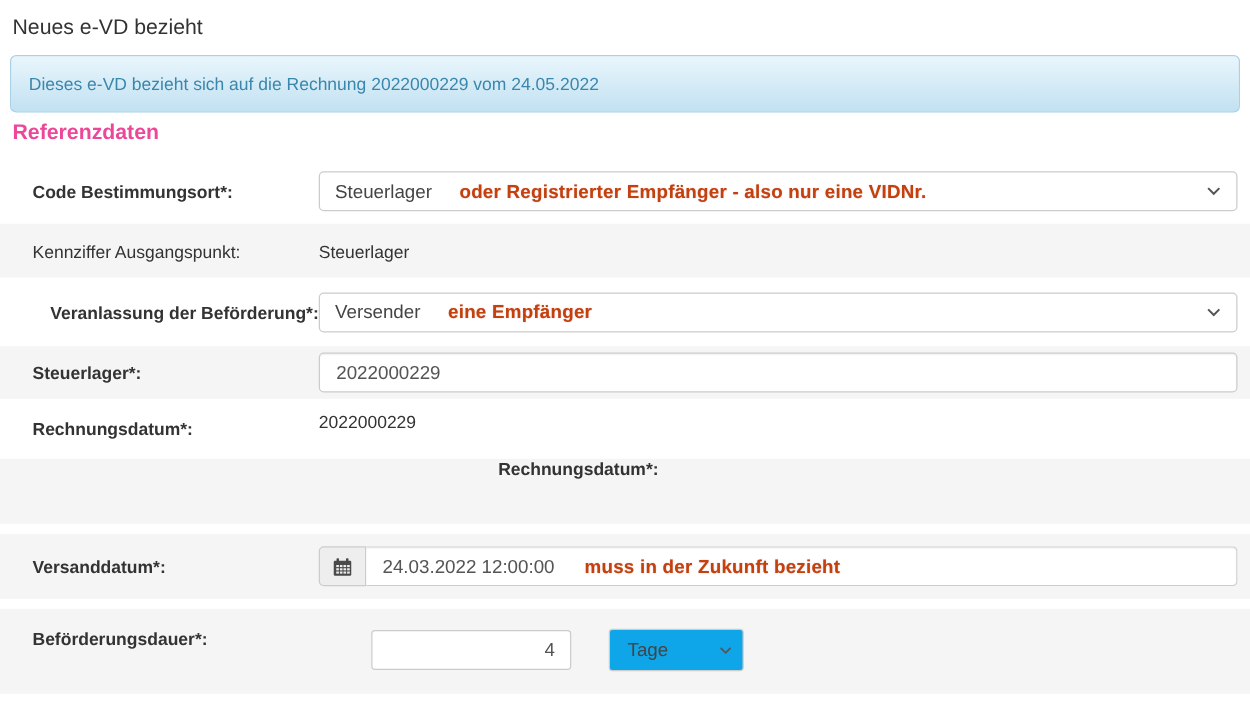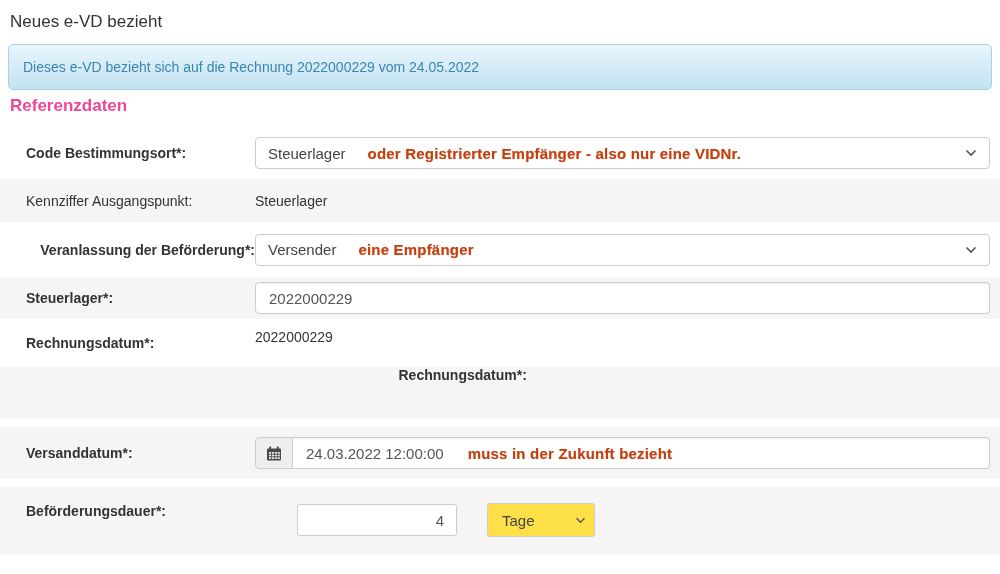--- a/index.html
+++ b/index.html
@@ -74,21 +74,21 @@
   .static-value{font-size:14px;color:#333;font-weight:400;}
   .raised{position:relative;top:-6px;}
   .num-input{
     width:160px;flex:0 0 160px;height:32px;box-sizing:border-box;
     border:1px solid #ccc;border-radius:3px;background:#fff;
     padding:0 12px;font-size:15px;color:#555;text-align:right;
     font-family:"Liberation Sans","DejaVu Sans",sans-serif;
   }
   .unit-select{
     width:108px;flex:0 0 108px;height:34px;box-sizing:border-box;
-    margin-left:30px;border:1px solid #ccc;border-radius:3px;background:#fde047;
+    margin-left:30px;border:1px solid #ccc;border-radius:3px;background:#0ea5e9;
     display:flex;align-items:center;padding:0 8px 0 14px;
     font-size:15px;color:#444;cursor:default;
   }
   .unit-select .spacer{flex:1;}
   .chev{flex:0 0 auto;display:block;}
   
   .r1{height:52px;}
   .r2{height:43px;}
   .r3{height:55px;text-align:right;}
   .r4{height:42px;}

